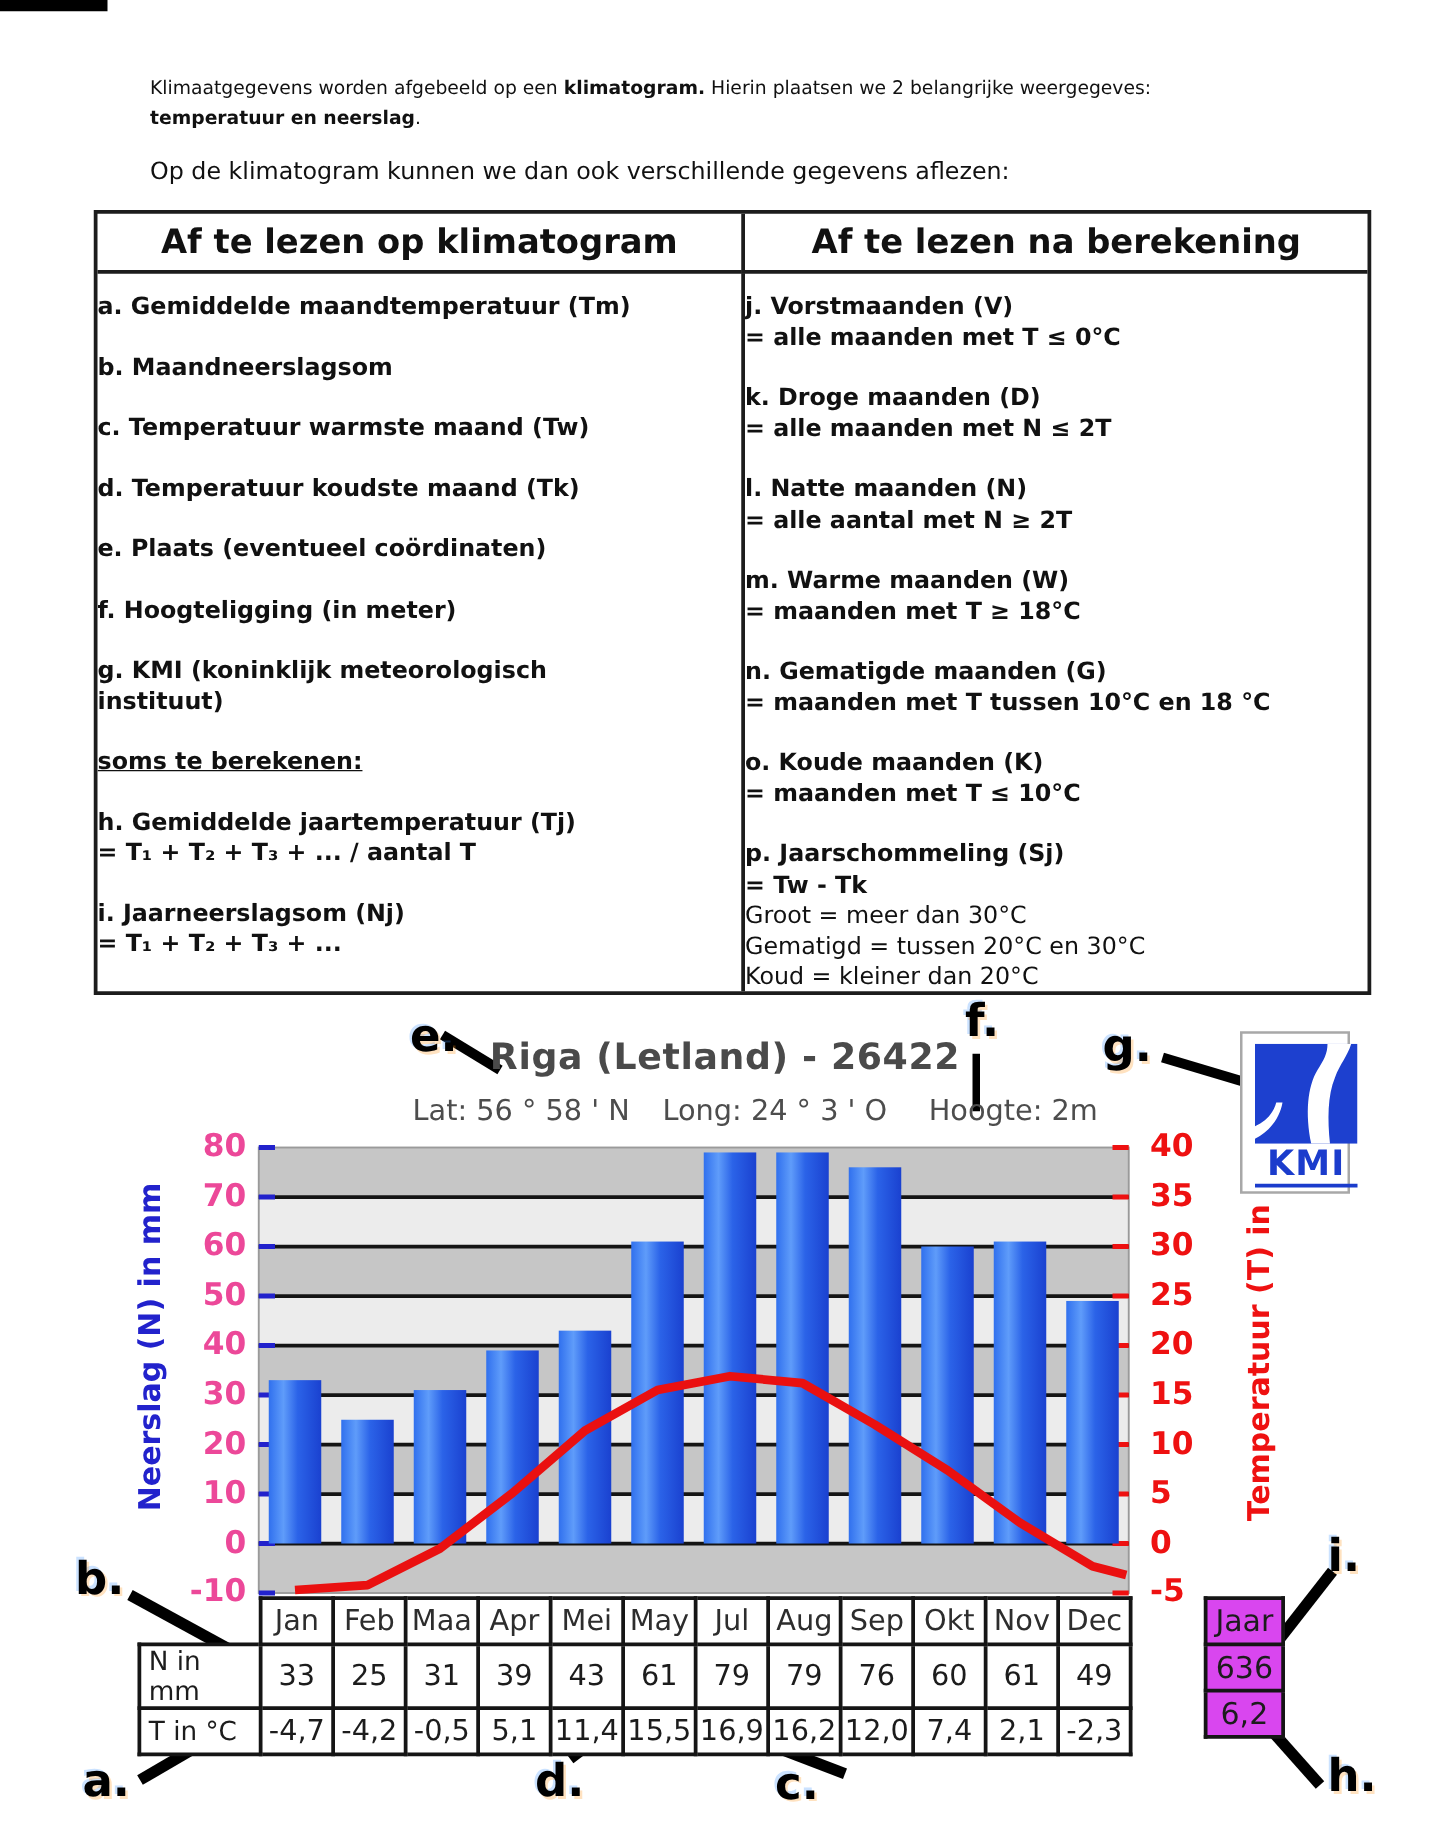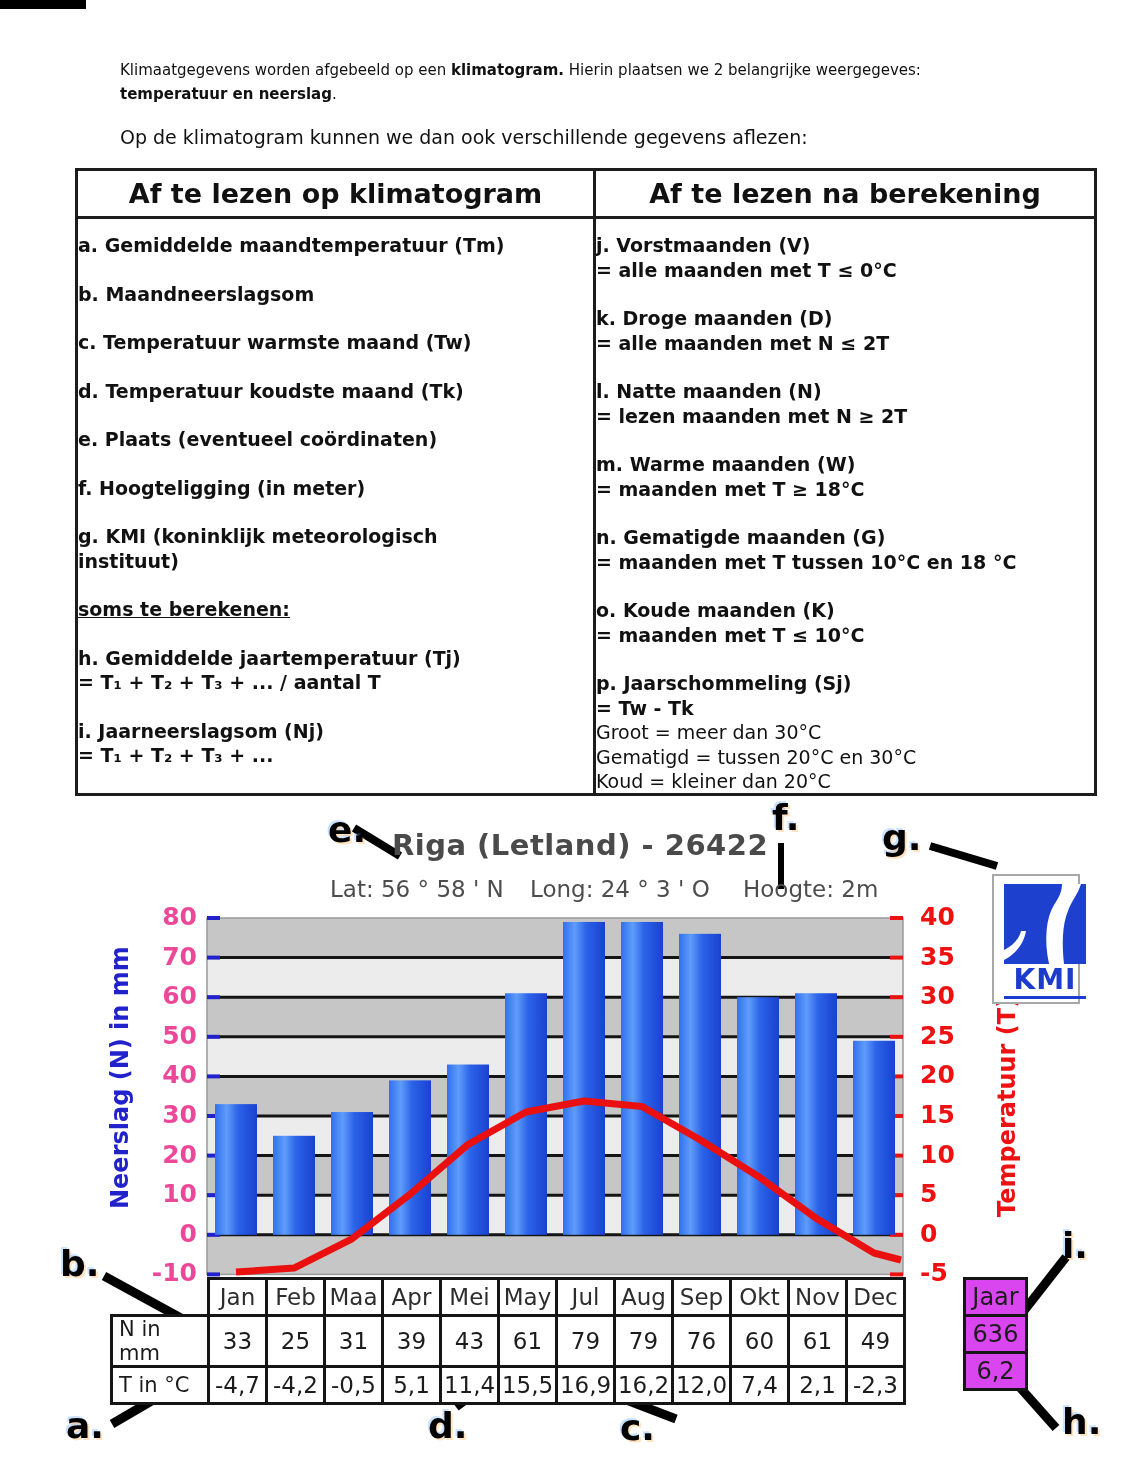--- a/index.html
+++ b/index.html
@@ -27,21 +27,21 @@
   .ln.s-r{font-weight:normal;}
 
   
   .chart-layer{position:absolute;left:0;top:0;width:1144px;height:1472px;z-index:4;}
   #chart-svg{position:absolute;left:0;top:800px;z-index:2;}
   .chart-title{position:absolute;left:240px;top:828px;width:680px;text-align:center;
                font-size:29px;font-weight:bold;color:#4a4a4a;letter-spacing:0.5px;}
   .sub{position:absolute;top:876px;font-size:23px;color:#4d4d4d;}
   .sub.lat{left:330px;} .sub.long{left:530px;} .sub.hoogte{left:743px;}
 
-  .kmi{position:absolute;left:992px;top:874px;width:88px;height:130px;background:#fff;
+  .kmi{position:absolute;left:992px;top:825px;width:88px;height:130px;background:#fff;
        border:2px solid #a8a8a8;box-sizing:border-box;padding:8px 0 0 10px;z-index:5;}
   .kmi svg{display:block;width:82px;height:80px;}
   .kmi-text{width:82px;text-align:center;color:#1b3ccc;font-weight:bold;font-size:28px;
             line-height:1.15;border-bottom:3px solid #1b3ccc;letter-spacing:1px;}
 
   .axis-label{position:absolute;font-weight:bold;white-space:nowrap;transform:rotate(-90deg);
               transform-origin:center;font-size:24px;}
   .axis-label.left{color:#2222cc;left:10px;top:1085px;width:220px;text-align:center;
                    transform:rotate(-90deg) translateX(0);}
   .axis-label.right{color:#ee1111;left:887px;top:1083px;width:240px;text-align:center;}
@@ -115,21 +115,21 @@
         <div class="block">
           <div class="ln s-b">j. Vorstmaanden (V)</div>
           <div class="ln s-b">= alle maanden met T ≤ 0°C</div>
         </div>
         <div class="block">
           <div class="ln s-b">k. Droge maanden (D)</div>
           <div class="ln s-b">= alle maanden met N ≤ 2T</div>
         </div>
         <div class="block">
           <div class="ln s-b">l. Natte maanden (N)</div>
-          <div class="ln s-b">= lezen maanden met N ≥ 2T</div>
+          <div class="ln s-b">= alle aantal met N ≥ 2T</div>
         </div>
         <div class="block">
           <div class="ln s-b">m. Warme maanden (W)</div>
           <div class="ln s-b">= maanden met T ≥ 18°C</div>
         </div>
         <div class="block">
           <div class="ln s-b">n. Gematigde maanden (G)</div>
           <div class="ln s-b">= maanden met T tussen 10°C en 18 °C</div>
         </div>
         <div class="block">

